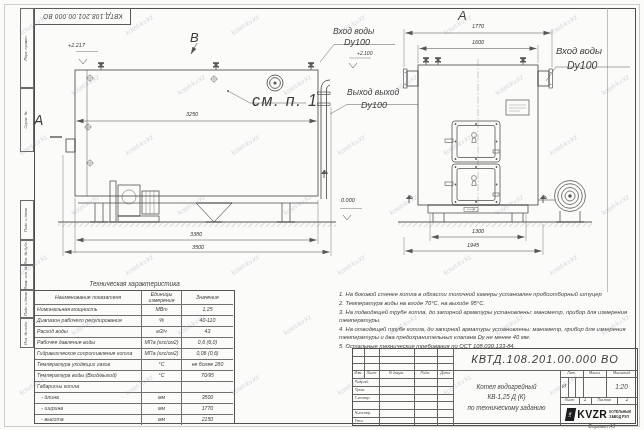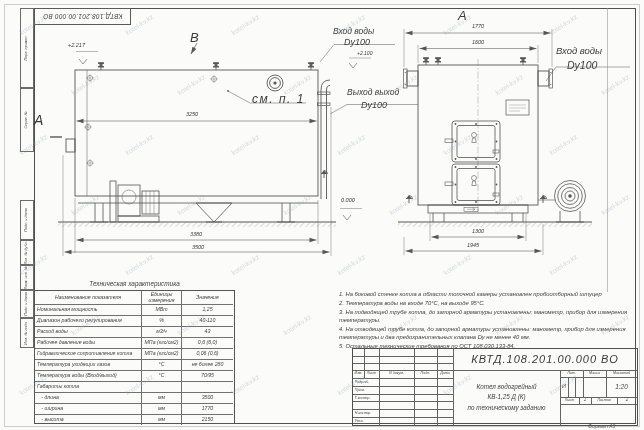--- a/index.html
+++ b/index.html
@@ -281,21 +281,21 @@
       <path d="M418,104.5 H347 L330,114"></path>
       <path d="M630,67 H556 L546,81"></path>
       <use href="#glvl" x="353" y="68"></use>
       <line x1="349" y1="58" x2="371" y2="58" stroke-width="0.4"></line>
     </g>
   </svg>
 
   <div class="t" style="left:190px;top:31px;font-size:13px;">В</div>
   <div class="t" style="left:34px;top:113px;font-size:14px;">А</div>
   <div class="t" style="left:68px;top:43px;font-size:5.5px;">+2.217</div>
-  <div class="t" style="left:252px;top:93px;font-size:12px;letter-spacing:1.5px;">см. п. 1</div>
+  <div class="t" style="left:252px;top:93px;font-size:16px;letter-spacing:1.5px;">см. п. 1</div>
   <div class="t c" style="left:172px;top:112px;width:40px;font-size:5.5px;">3250</div>
   <div class="t c" style="left:176px;top:232px;width:40px;font-size:5.5px;">3380</div>
   <div class="t c" style="left:178px;top:244.5px;width:40px;font-size:5.5px;">3500</div>
 
   <div class="t" style="left:333px;top:27px;font-size:8.5px;">Вход воды</div>
   <div class="t" style="left:344px;top:38px;font-size:9px;">Dy100</div>
   <div class="t" style="left:357px;top:51px;font-size:5px;">+2.100</div>
   <div class="t" style="left:347px;top:88px;font-size:8.5px;">Выход выход</div>
   <div class="t" style="left:361px;top:101px;font-size:9px;">Dy100</div>
   <div class="t" style="left:341px;top:198px;font-size:5.5px;">0.000</div>
@@ -365,20 +365,30 @@
     </div>
     <div class="tbc" style="left:207px;top:21px;width:23px;height:7px;">Лит.</div>
     <div class="tbc" style="left:230px;top:21px;width:23px;height:7px;">Масса</div>
     <div class="tbc" style="left:253px;top:21px;width:31px;height:7px;">Масштаб</div>
     <div class="tbc" style="left:207px;top:28px;width:8px;height:20px;font-size:5.5px;">И</div>
     <div class="tbc" style="left:253px;top:28px;width:31px;height:20px;font-size:6.5px;">1:20</div>
     <div class="tbc" style="left:207px;top:48px;width:19px;height:7px;">Лист</div>
     <div class="tbc" style="left:226px;top:48px;width:12px;height:7px;font-size:4.5px;">1</div>
     <div class="tbc" style="left:238px;top:48px;width:26px;height:7px;">Листов</div>
     <div class="tbc" style="left:264px;top:48px;width:20px;height:7px;font-size:4.5px;">2</div>
+    <div id="tb-org">
+      <div id="logo-mark">
+          <i>100</i>
+        </div>
+      <span id="logo-kvzr">KVZR</span>
+      <div id="logo-co">
+        <span>КОТЕЛЬНЫЙ</span>
+        <span>ЗАВОД РЭП</span>
+      </div>
+    </div>
   <div class="hl" style="left: 0px; top: 7px; width: 100px;"></div>
       <div class="hl" style="left: 0px; top: 14px; width: 100px;"></div>
       <div class="hl" style="left: 0px; top: 21px; width: 284px;"></div>
       <div class="hl" style="left: 0px; top: 29px; width: 100px;"></div>
       <div class="hl" style="left: 207px; top: 28px; width: 77px;"></div>
       <div class="hl" style="left: 207px; top: 48px; width: 77px;"></div>
       <div class="hl" style="left: 207px; top: 55px; width: 77px;"></div>
       <div class="hl" style="left: 0px; top: 36.83px; width: 100px;"></div>
       <div class="hl" style="left: 0px; top: 44.66px; width: 100px;"></div>
       <div class="hl" style="left: 0px; top: 52.49px; width: 100px;"></div>

